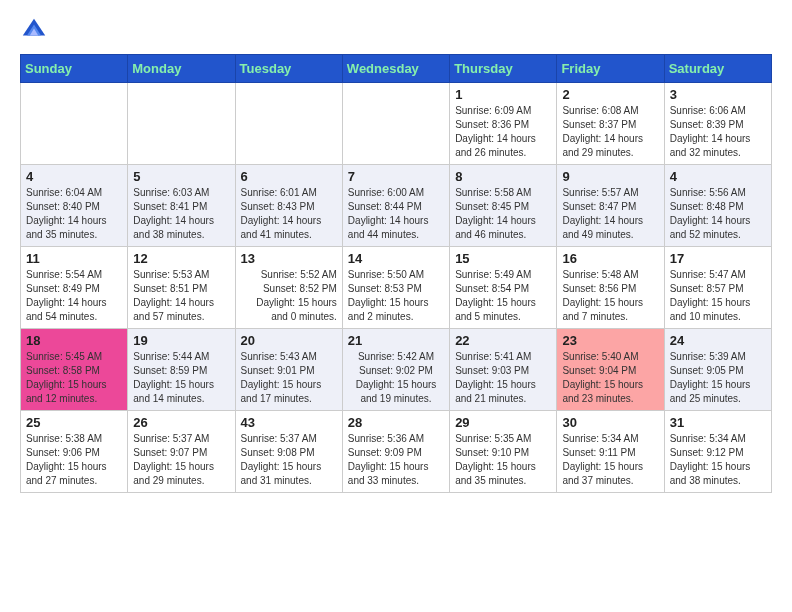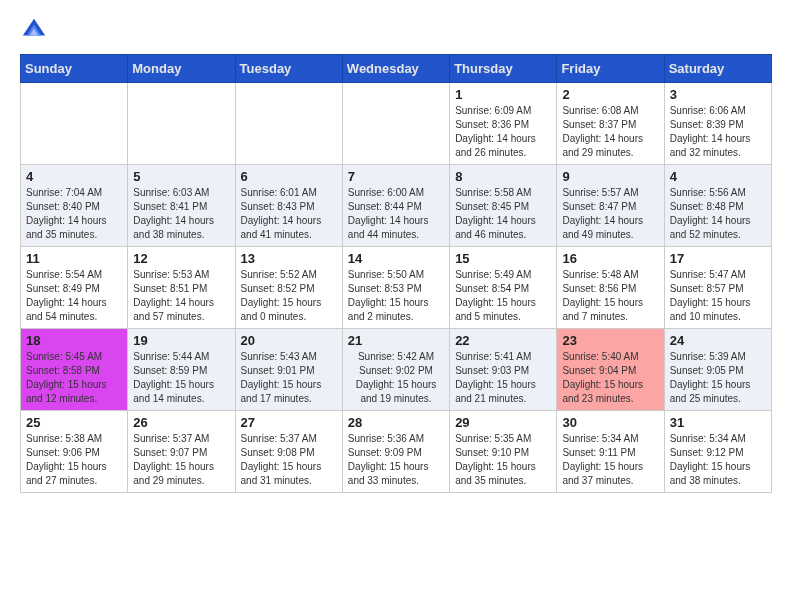--- a/index.html
+++ b/index.html
@@ -57,21 +57,21 @@
       color: #555;
       font-weight: normal;
     }
     .calendar {
       width: 100%;
       border-collapse: collapse;
       border: 1px solid #ccc;
     }
     .calendar th {
       background: #2255cc;
-      color: #e5e5e5;
+      color: #86efac;
       font-size: 13px;
       font-weight: bold;
       padding: 6px 4px;
       text-align: left;
       border: 1px solid #1a44aa;
     }
     .calendar td {
       width: 14.28%;
       vertical-align: top;
       padding: 4px 5px;
@@ -160,21 +160,21 @@
           <td>
             <div class="day-num">3</div>
             <div class="day-info" style="white-space: pre-line;">Sunrise: 6:06 AM
 Sunset: 8:39 PM
 Daylight: 14 hours and 32 minutes.</div>
           </td>
         </tr>
         <tr>
           <td style="background: rgb(238, 240, 248);">
             <div class="day-num">4</div>
-            <div class="day-info" style="white-space: pre-line;">Sunrise: 7:04 AM
+            <div class="day-info" style="white-space: pre-line;">Sunrise: 6:04 AM
 Sunset: 8:40 PM
 Daylight: 14 hours and 35 minutes.</div>
           </td>
           <td style="background: rgb(238, 240, 248);">
             <div class="day-num">5</div>
             <div class="day-info" style="white-space: pre-line;">Sunrise: 6:03 AM
 Sunset: 8:41 PM
 Daylight: 14 hours and 38 minutes.</div>
           </td>
           <td style="background: rgb(238, 240, 248);">
@@ -216,21 +216,21 @@
 Daylight: 14 hours and 54 minutes.</div>
           </td>
           <td>
             <div class="day-num">12</div>
             <div class="day-info" style="white-space: pre-line;">Sunrise: 5:53 AM
 Sunset: 8:51 PM
 Daylight: 14 hours and 57 minutes.</div>
           </td>
           <td>
             <div class="day-num">13</div>
-            <div class="day-info" style="white-space: pre-line;">Sunrise: 5:52 AM
+            <div class="day-info" style="white-space: pre-line; text-align: right;">Sunrise: 5:52 AM
 Sunset: 8:52 PM
 Daylight: 15 hours and 0 minutes.</div>
           </td>
           <td>
             <div class="day-num">14</div>
             <div class="day-info" style="white-space: pre-line;">Sunrise: 5:50 AM
 Sunset: 8:53 PM
 Daylight: 15 hours and 2 minutes.</div>
           </td>
           <td>
@@ -246,21 +246,21 @@
 Daylight: 15 hours and 7 minutes.</div>
           </td>
           <td>
             <div class="day-num">17</div>
             <div class="day-info" style="white-space: pre-line;">Sunrise: 5:47 AM
 Sunset: 8:57 PM
 Daylight: 15 hours and 10 minutes.</div>
           </td>
         </tr>
         <tr>
-          <td style="background: #d946ef;">
+          <td style="background: #ec4899;">
             <div class="day-num">18</div>
             <div class="day-info" style="white-space: pre-line;">Sunrise: 5:45 AM
 Sunset: 8:58 PM
 Daylight: 15 hours and 12 minutes.</div>
           </td>
           <td style="background: rgb(238, 240, 248);">
             <div class="day-num">19</div>
             <div class="day-info" style="white-space: pre-line;">Sunrise: 5:44 AM
 Sunset: 8:59 PM
 Daylight: 15 hours and 14 minutes.</div>
@@ -303,21 +303,21 @@
 Sunset: 9:06 PM
 Daylight: 15 hours and 27 minutes.</div>
           </td>
           <td>
             <div class="day-num">26</div>
             <div class="day-info" style="white-space: pre-line;">Sunrise: 5:37 AM
 Sunset: 9:07 PM
 Daylight: 15 hours and 29 minutes.</div>
           </td>
           <td>
-            <div class="day-num">27</div>
+            <div class="day-num">43</div>
             <div class="day-info" style="white-space: pre-line;">Sunrise: 5:37 AM
 Sunset: 9:08 PM
 Daylight: 15 hours and 31 minutes.</div>
           </td>
           <td>
             <div class="day-num">28</div>
             <div class="day-info" style="white-space: pre-line;">Sunrise: 5:36 AM
 Sunset: 9:09 PM
 Daylight: 15 hours and 33 minutes.</div>
           </td>

